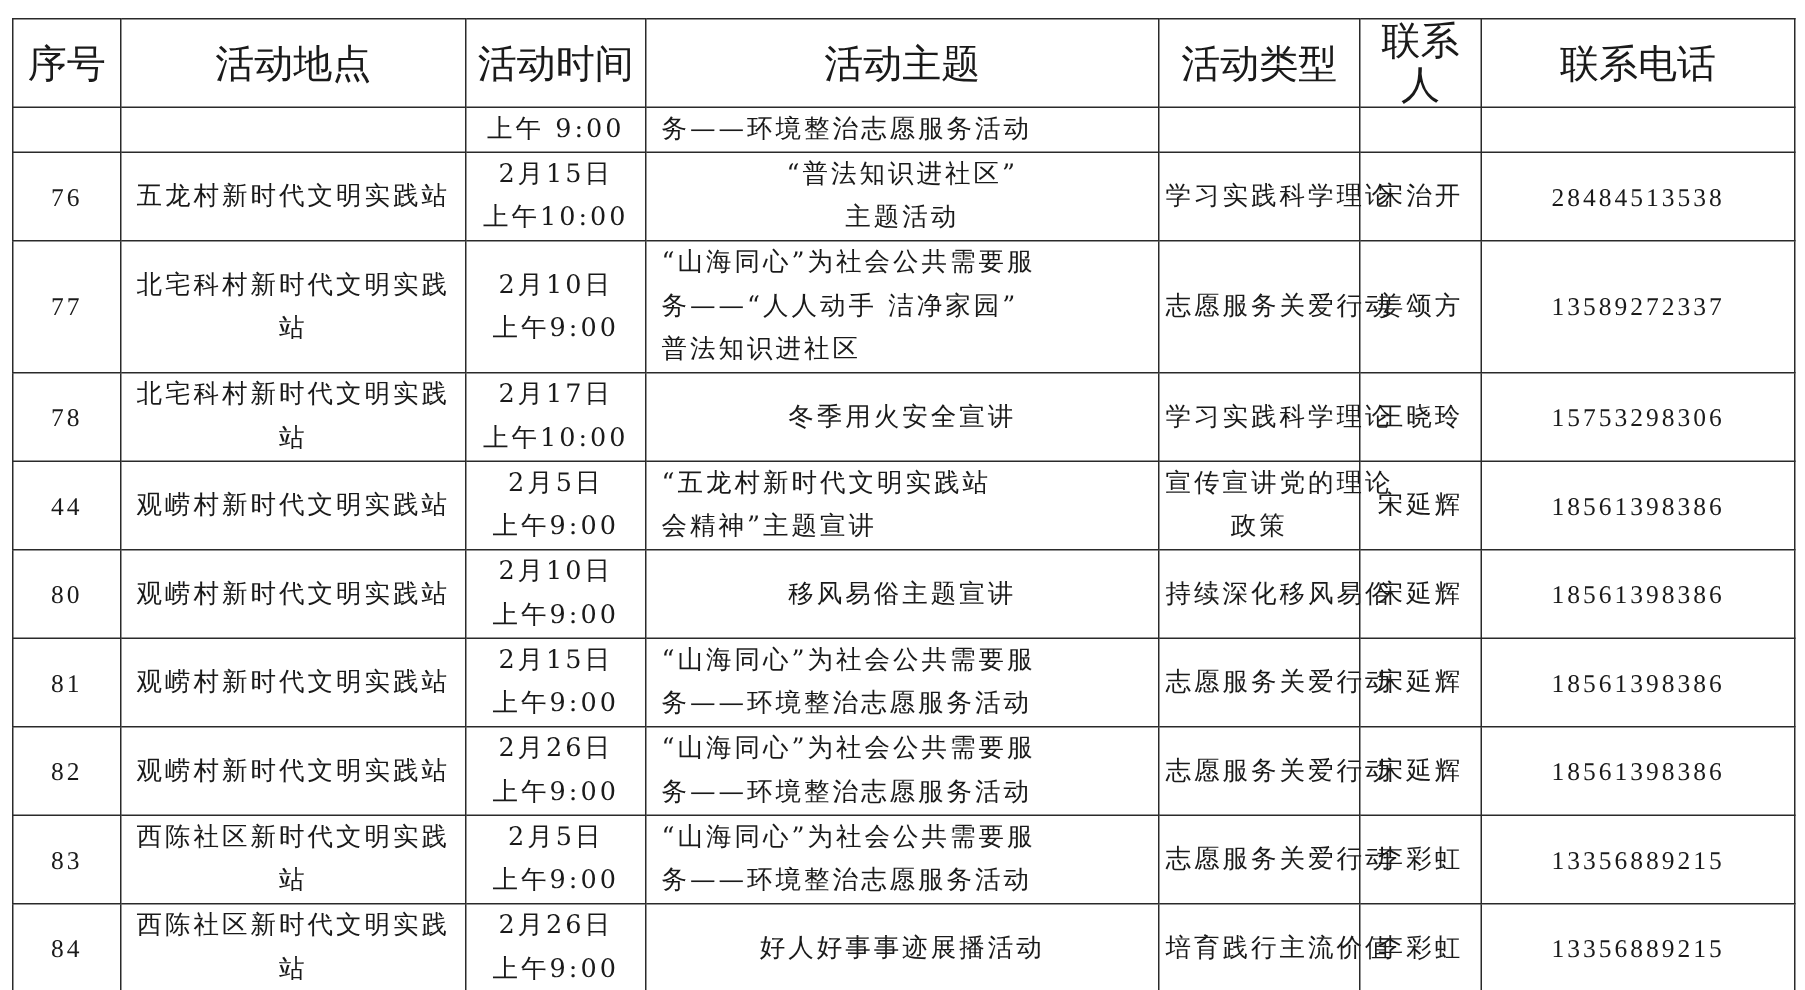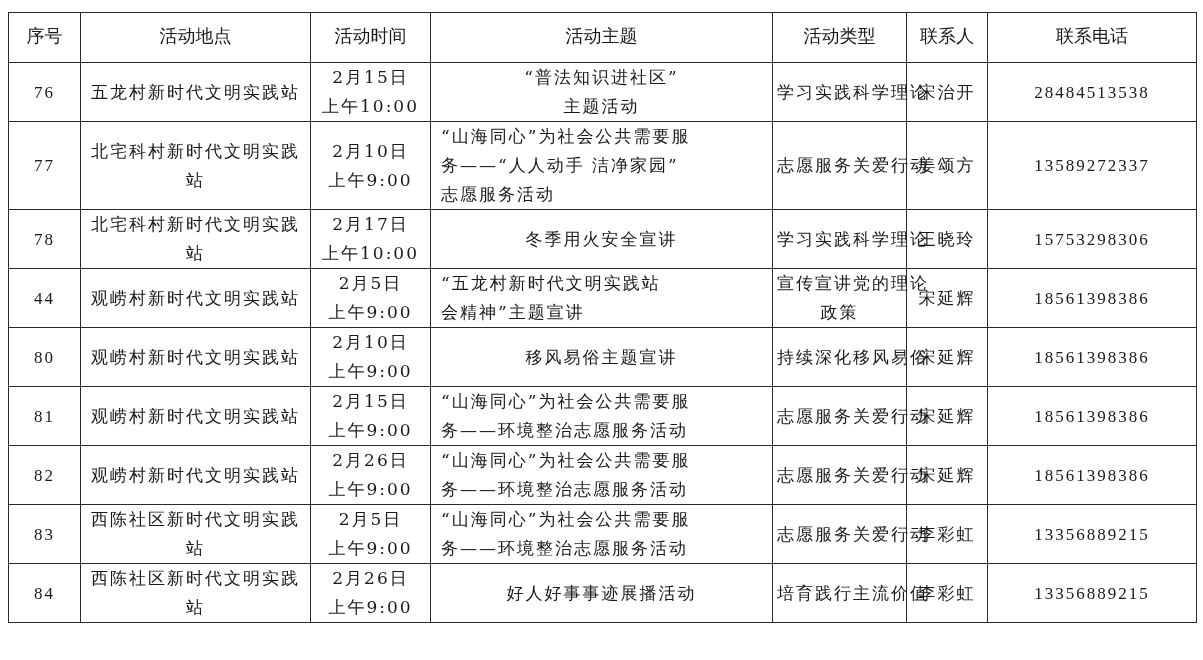--- a/index.html
+++ b/index.html
@@ -3,22 +3,22 @@
 <meta charset="utf-8">
 <style>
   html, body { margin:0; padding:0; background:#ffffff; }
   body { width:1203px; height:660px; position:relative; overflow:hidden;
          font-family:"DejaVu Serif","Liberation Serif",serif; color:#1a1a1a; }
   table.sched { position:absolute; left:8px; top:12px; border-collapse:collapse;
          table-layout:fixed; width:1188px; }
   table.sched td, table.sched th { border:1px solid #2a2a2a; text-align:center;
          vertical-align:middle; padding:0 4px; font-size:17px; line-height:29px;
          letter-spacing:2px; font-weight:normal; }
-  table.sched th { font-family:Liberation Mono, monospace;
-         font-size:18px; letter-spacing:0; height:49px; font-weight:500;margin-left:40px; }
+  table.sched th { font-family:Liberation Serif, serif;
+         font-size:26px; letter-spacing:0; height:49px; font-weight:500;margin-left:40px; }
   td.num, td.phone { font-family:"Liberation Serif","DejaVu Serif",serif;
          font-size:18px; letter-spacing:0; }
   td.theme { text-align:center; }
   .line { display:block; white-space:nowrap; }
   td.theme.left .line { text-align:left; padding-left:6px; }
 </style>
 </head>
 <body>
 
 <table class="sched">
@@ -36,20 +36,33 @@
       <th>序号</th>
       <th>活动地点</th>
       <th>活动时间</th>
       <th>活动主题</th>
       <th>活动类型</th>
       <th>联系人</th>
       <th>联系电话</th>
     </tr>
   </thead>
   <tbody id="tbody">
+    <tr style="height:30px">
+      <td></td>
+      <td></td>
+      <td>
+          <span class="line">上午 9:00</span>
+        </td>
+      <td class="theme left">
+          <span class="line">务——环境整治志愿服务活动</span>
+        </td>
+      <td></td>
+      <td></td>
+      <td></td>
+    </tr>
   <tr style="height: 58px; padding-left: 22px;">
         <td class="num">76</td>
         <td>五龙村新时代文明实践站</td>
         <td>
           <span class="line">2月15日</span>
           <span class="line">上午10:00</span>
         </td>
         <td class="theme">
           <span class="line">“普法知识进社区”</span>
           <span class="line">主题活动</span>
@@ -63,21 +76,21 @@
       <tr style="height: 87px;">
         <td class="num">77</td>
         <td>北宅科村新时代文明实践站</td>
         <td>
           <span class="line">2月10日</span>
           <span class="line">上午9:00</span>
         </td>
         <td class="theme left">
           <span class="line">“山海同心”为社会公共需要服</span>
           <span class="line">务——“人人动手 洁净家园”</span>
-          <span class="line">志愿服务活动</span>
+          <span class="line">普法知识进社区</span>
         </td>
         <td>
           <span class="line">志愿服务关爱行动</span>
         </td>
         <td>姜颂方</td>
         <td class="phone">13589272337</td>
       </tr>
       <tr style="height: 58px;">
         <td class="num">78</td>
         <td>北宅科村新时代文明实践站</td>

